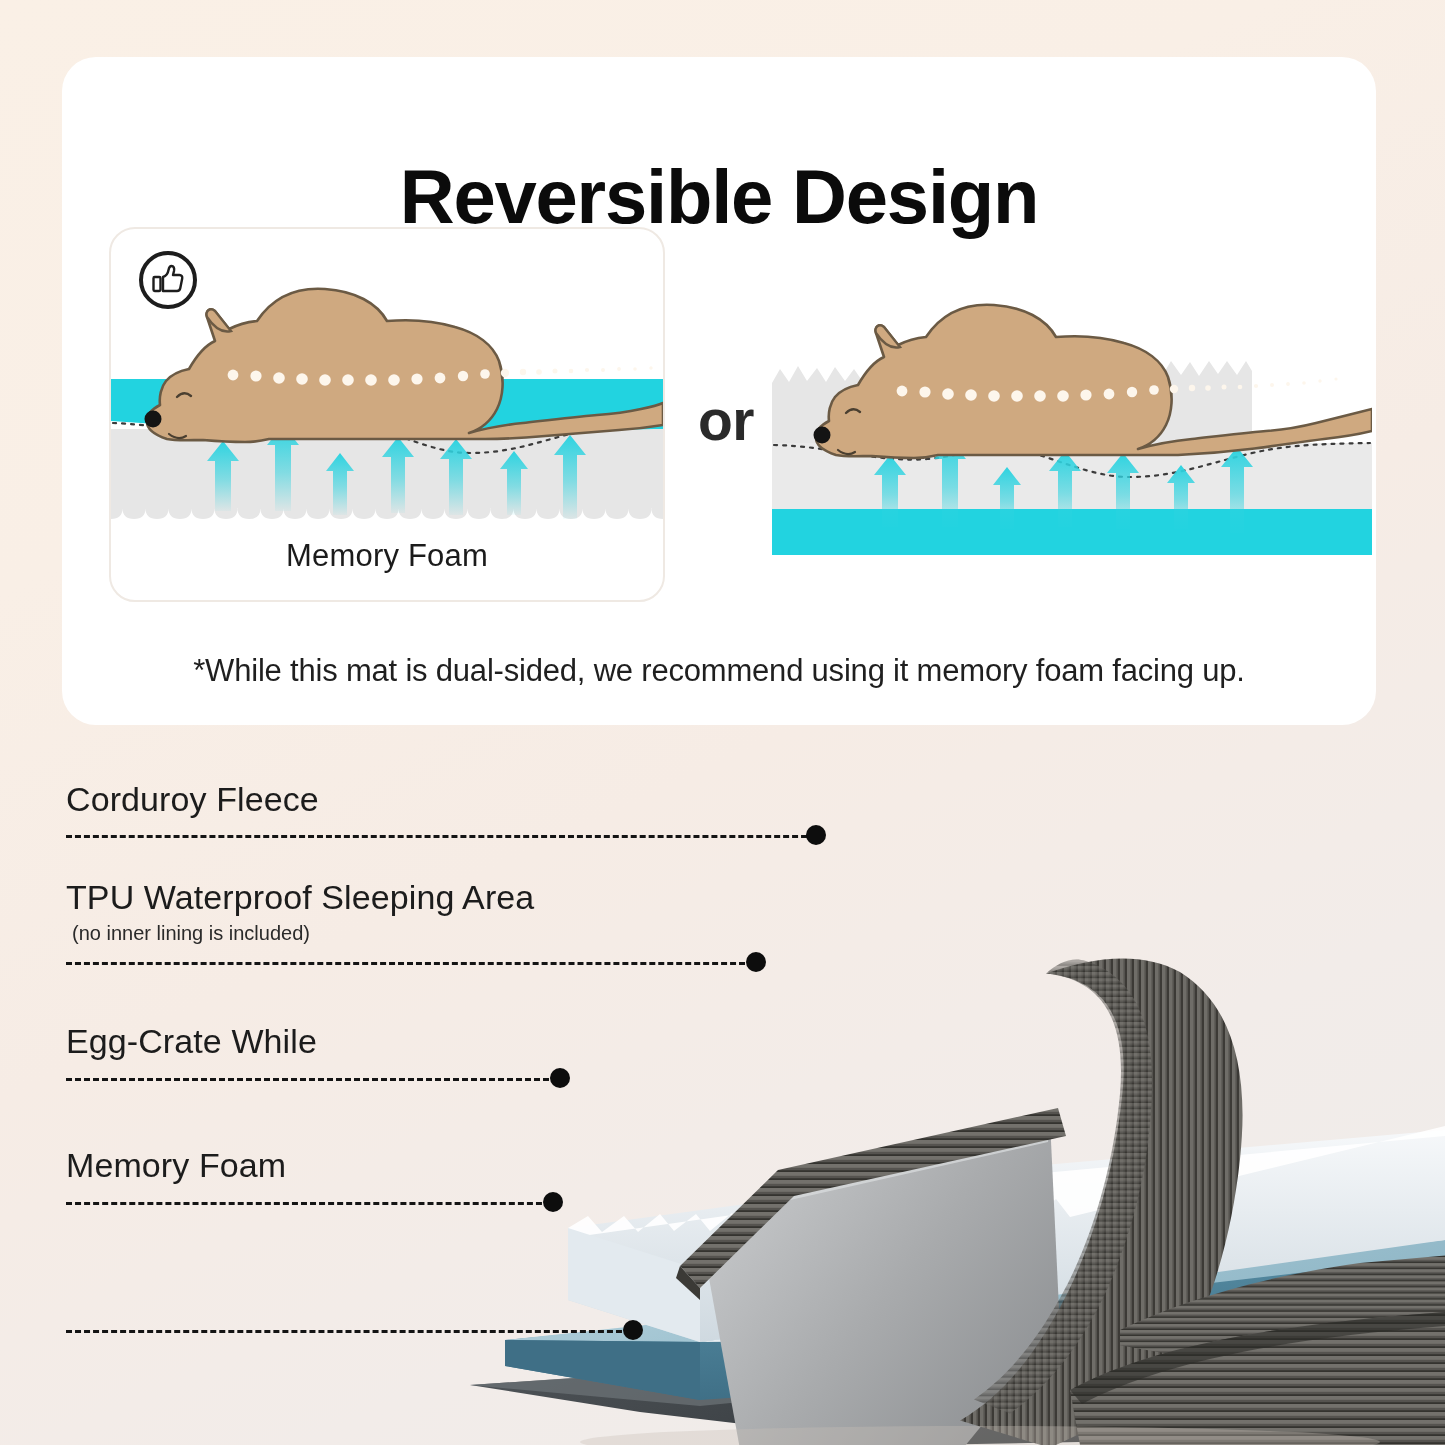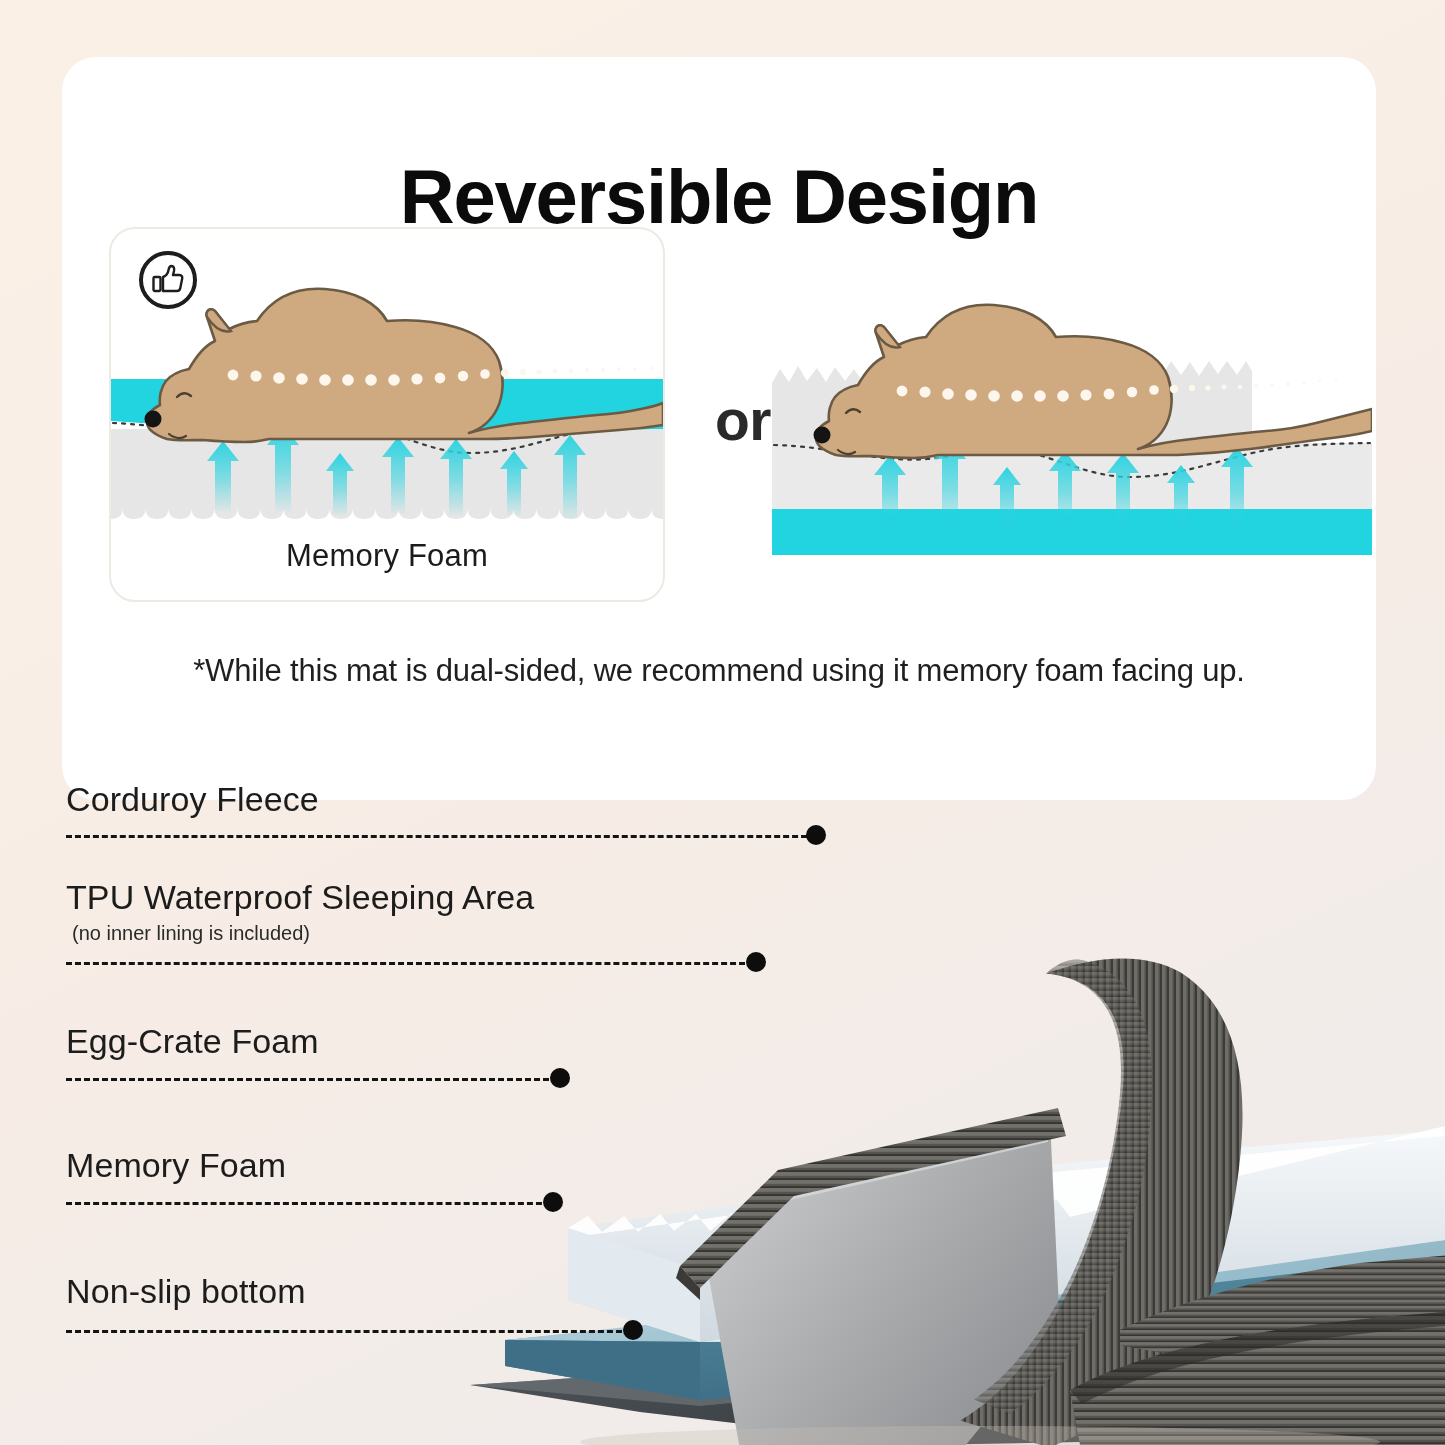--- a/index.html
+++ b/index.html
@@ -13,21 +13,21 @@
   #page {
     position: relative;
     width: 1445px; height: 1445px;
     background: linear-gradient(155deg, #faf0e6 0%, #f9efe6 28%, #f6ece5 52%, #f2ece9 75%, #eeecea 100%);
   }
 
   
   #top-card {
     position: absolute;
     left: 62px; top: 57px;
-    width: 1314px; height: 743px;
+    width: 1314px; height: 668px;
     background: #ffffff;
     border-radius: 34px;
   }
 
   #title {
     position: absolute;
     left: 0; top: 96px; width: 100%;
     text-align: center;
     font-size: 76px;
     font-weight: bold;
@@ -73,21 +73,21 @@
     color: #1b1b1b;
     letter-spacing: 0.2px;
     white-space: nowrap;
   }
   #panel-right .foam-label { bottom: 26px; }
 
   #or-separator {
     position: absolute;
     left: 619px; top: 330px;
     width: 90px;
-    text-align: right;
+    text-align: center;
     font-size: 57px;
     font-weight: bold;
     color: #2a2a2a;
     letter-spacing: -0.5px;
   }
 
   #footnote {
     position: absolute;
     left: 0; top: 596px; width: 100%;
     text-align: center;
@@ -500,26 +500,25 @@
 
     <div class="layer-label" style="top:80px">Corduroy Fleece</div>
     <div class="leader" style="top:135px; width:750px"></div>
     <div class="leader-dot" style="left:806px; top:125px"></div>
 
     <div class="layer-label" style="top:178px">TPU Waterproof Sleeping Area</div>
     <div class="layer-sublabel" style="top:222px">(no inner lining is included)</div>
     <div class="leader" style="top:262px; width:688px"></div>
     <div class="leader-dot" style="left:746px; top:252px"></div>
 
-    <div class="layer-label" style="top:322px">Egg-Crate Foam</div>
+    <div class="layer-label" style="top:322px">Egg-Crate While</div>
     <div class="leader" style="top:378px; width:492px"></div>
     <div class="leader-dot" style="left:550px; top:368px"></div>
 
     <div class="layer-label" style="top:446px">Memory Foam</div>
     <div class="leader" style="top:502px; width:485px"></div>
     <div class="leader-dot" style="left:543px; top:492px"></div>
 
-    <div class="layer-label" style="top:572px">Non-slip bottom</div>
     <div class="leader" style="top:630px; width:565px"></div>
     <div class="leader-dot" style="left:623px; top:620px"></div>
   </div>
 
 </div>
 
 </body></html>

